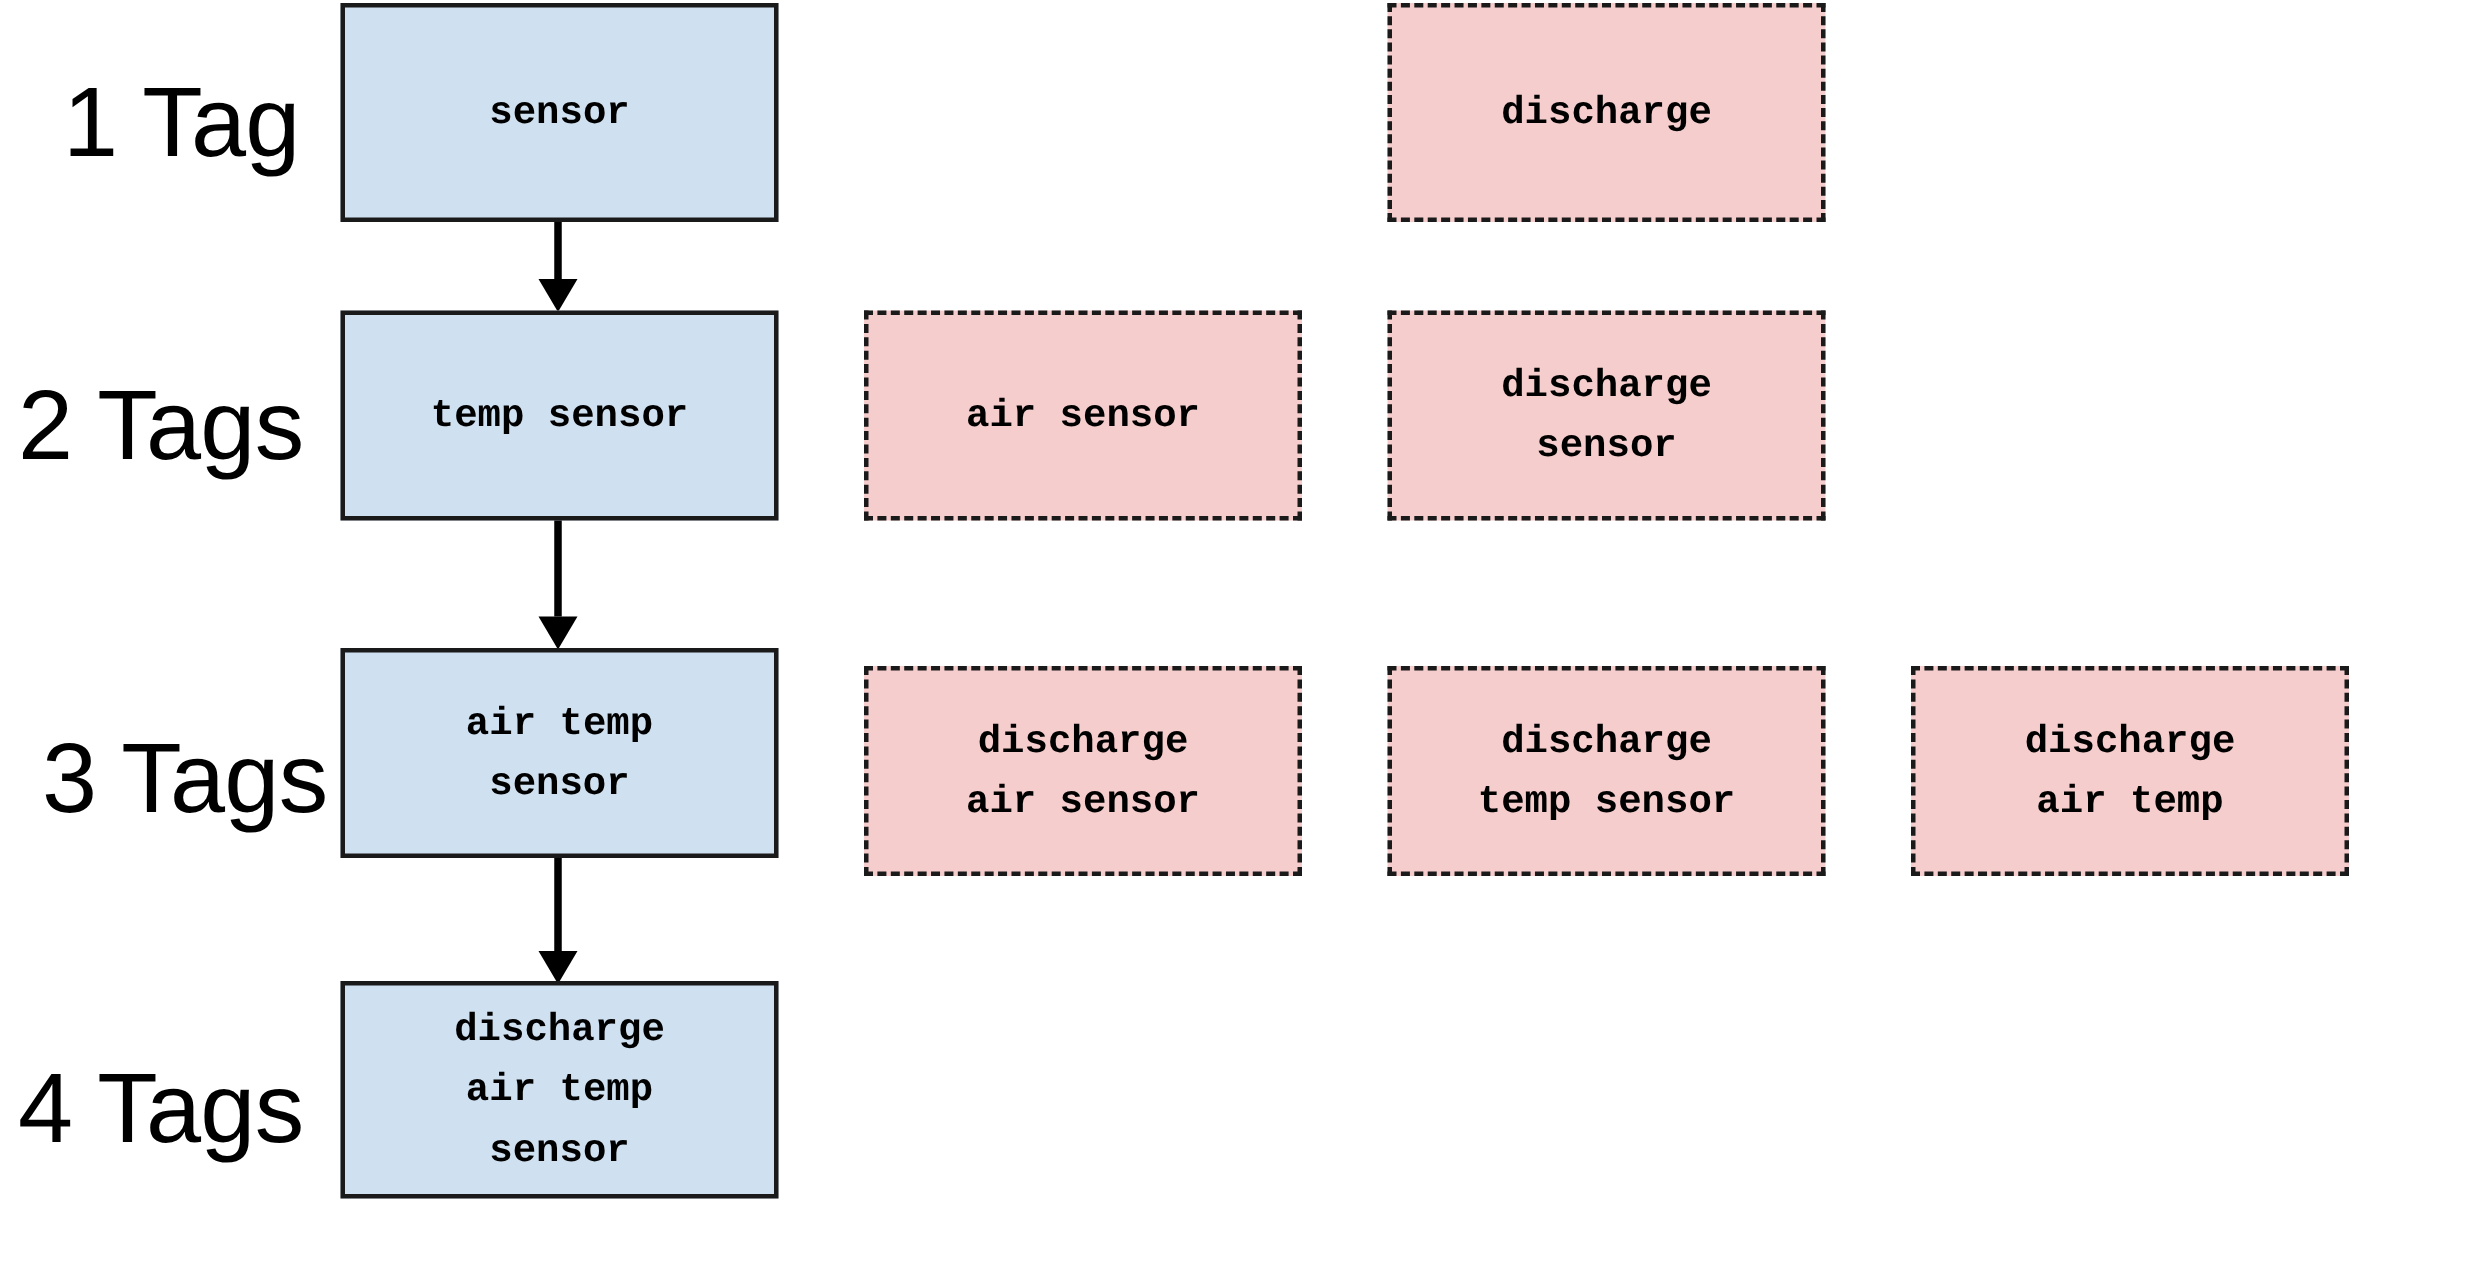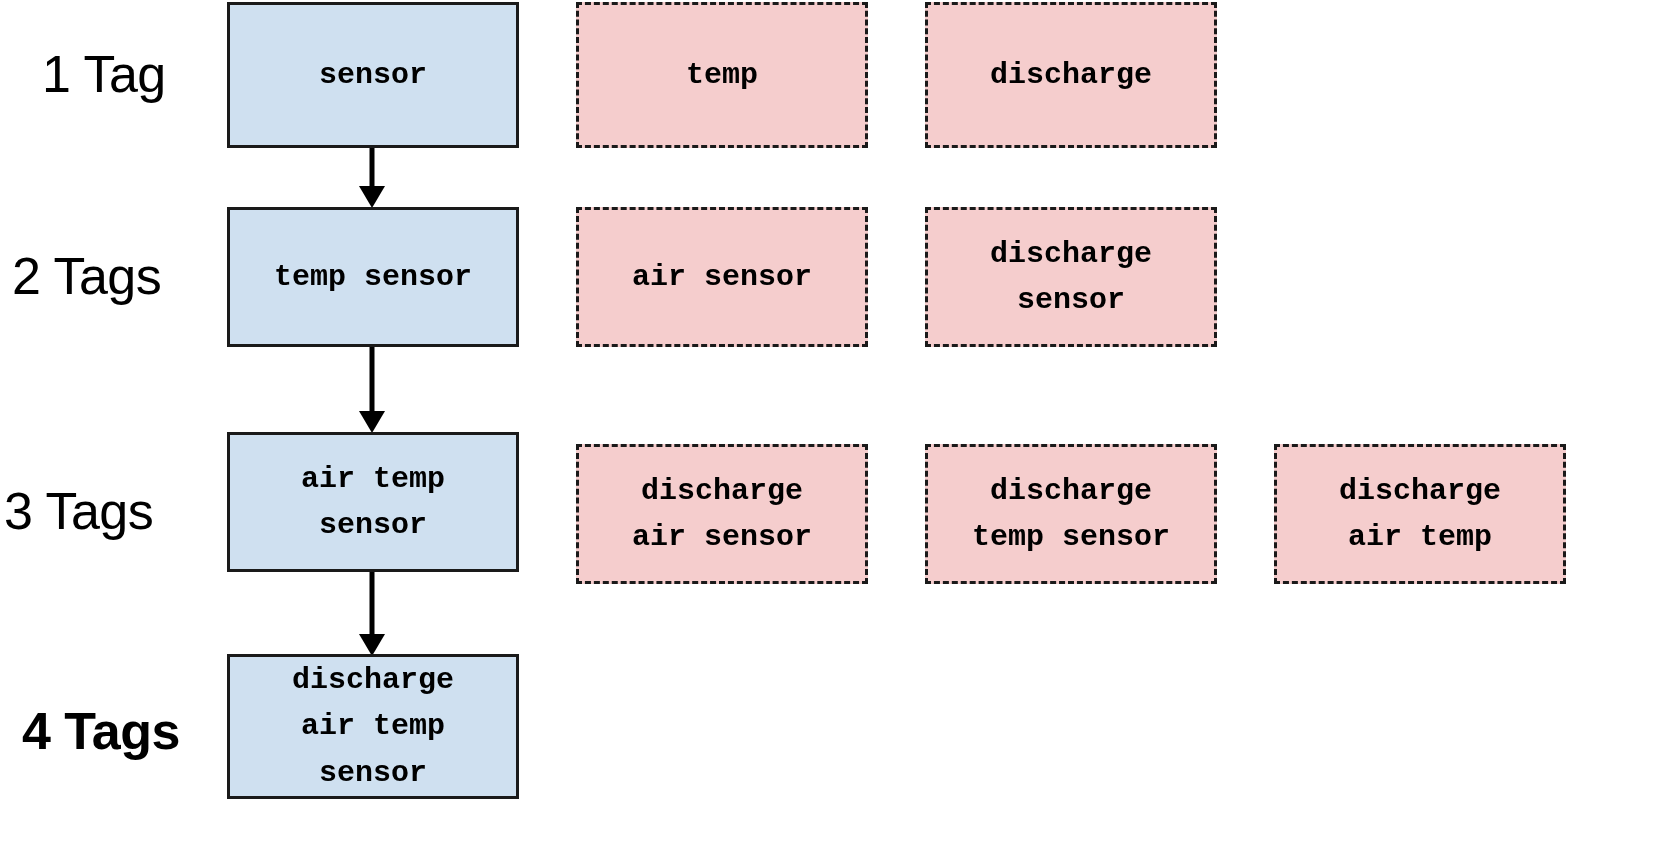--- a/index.html
+++ b/index.html
@@ -13,36 +13,36 @@
   #canvas {
     position: relative;
     width: 1659px;
     height: 853px;
     overflow: hidden;
     background: #ffffff;
   }
   .row-label {
     position: absolute;
     font-family: "Liberation Sans", sans-serif;
-    font-size: 52px;
+    font-size: 66px;
     font-weight: 400;
     color: #000000;
     letter-spacing: -0.5px;
     white-space: nowrap;
     line-height: 1;
   }
   .node {
     position: absolute;
     box-sizing: border-box;
     display: flex;
     align-items: center;
     justify-content: center;
     text-align: center;
     font-family: "Liberation Mono", "DejaVu Sans Mono", monospace;
-    font-size: 30px;
+    font-size: 26px;
     font-weight: 700;
     color: #000000;
     line-height: 1.55;
     white-space: pre-line;
   }
   .node.solid {
     background: #cfe0f0;
     border: 3px solid #1a1a1a;
   }
   .node.dashed {
@@ -74,21 +74,20 @@
 </style>
 </head>
 <body>
 
 <div id="canvas">
 
   <div class="row-label" style="left:42px; top:48px;">1 Tag</div>
 
   <div class="node solid" style="left:227px; top:2px; width:292px; height:146px;">sensor</div>
 
-  <div class="node dashed" style="left:576px; top:2px; width:292px; height:146px;">temp</div>
 
   <div class="node dashed" style="left:925px; top:2px; width:292px; height:146px;">discharge</div>
 
 
   <div class="arrow" style="left:353px; top:148px; width:38px; height:60px;">
     <div class="shaft" style="height:38px;"></div>
     <div class="head"></div>
   </div>
 
   <div class="row-label" style="left:12px; top:250px;">2 Tags</div>
@@ -98,38 +97,38 @@
   <div class="node dashed" style="left:576px; top:207px; width:292px; height:140px;">air sensor</div>
 
   <div class="node dashed" style="left:925px; top:207px; width:292px; height:140px;">discharge
 sensor</div>
 
   <div class="arrow" style="left:353px; top:347px; width:38px; height:86px;">
     <div class="shaft" style="height:64px;"></div>
     <div class="head"></div>
   </div>
 
-  <div class="row-label" style="left:4px; top:485px;">3 Tags</div>
+  <div class="row-label" style="left:28px; top:485px;">3 Tags</div>
 
   <div class="node solid" style="left:227px; top:432px; width:292px; height:140px;">air temp
 sensor</div>
 
   <div class="node dashed" style="left:576px; top:444px; width:292px; height:140px;">discharge
 air sensor</div>
 
   <div class="node dashed" style="left:925px; top:444px; width:292px; height:140px;">discharge
 temp sensor</div>
 
   <div class="node dashed" style="left:1274px; top:444px; width:292px; height:140px;">discharge
 air temp</div>
 
   <div class="arrow" style="left:353px; top:572px; width:38px; height:84px;">
     <div class="shaft" style="height:62px;"></div>
     <div class="head"></div>
   </div>
 
-  <div class="row-label" style="left:22px; top:705px;font-weight:bold;">4 Tags</div>
+  <div class="row-label" style="left:12px; top:705px;">4 Tags</div>
 
   <div class="node solid" style="left:227px; top:654px; width:292px; height:145px;">discharge
 air temp
 sensor</div>
 
 </div>
 
 </body></html>

